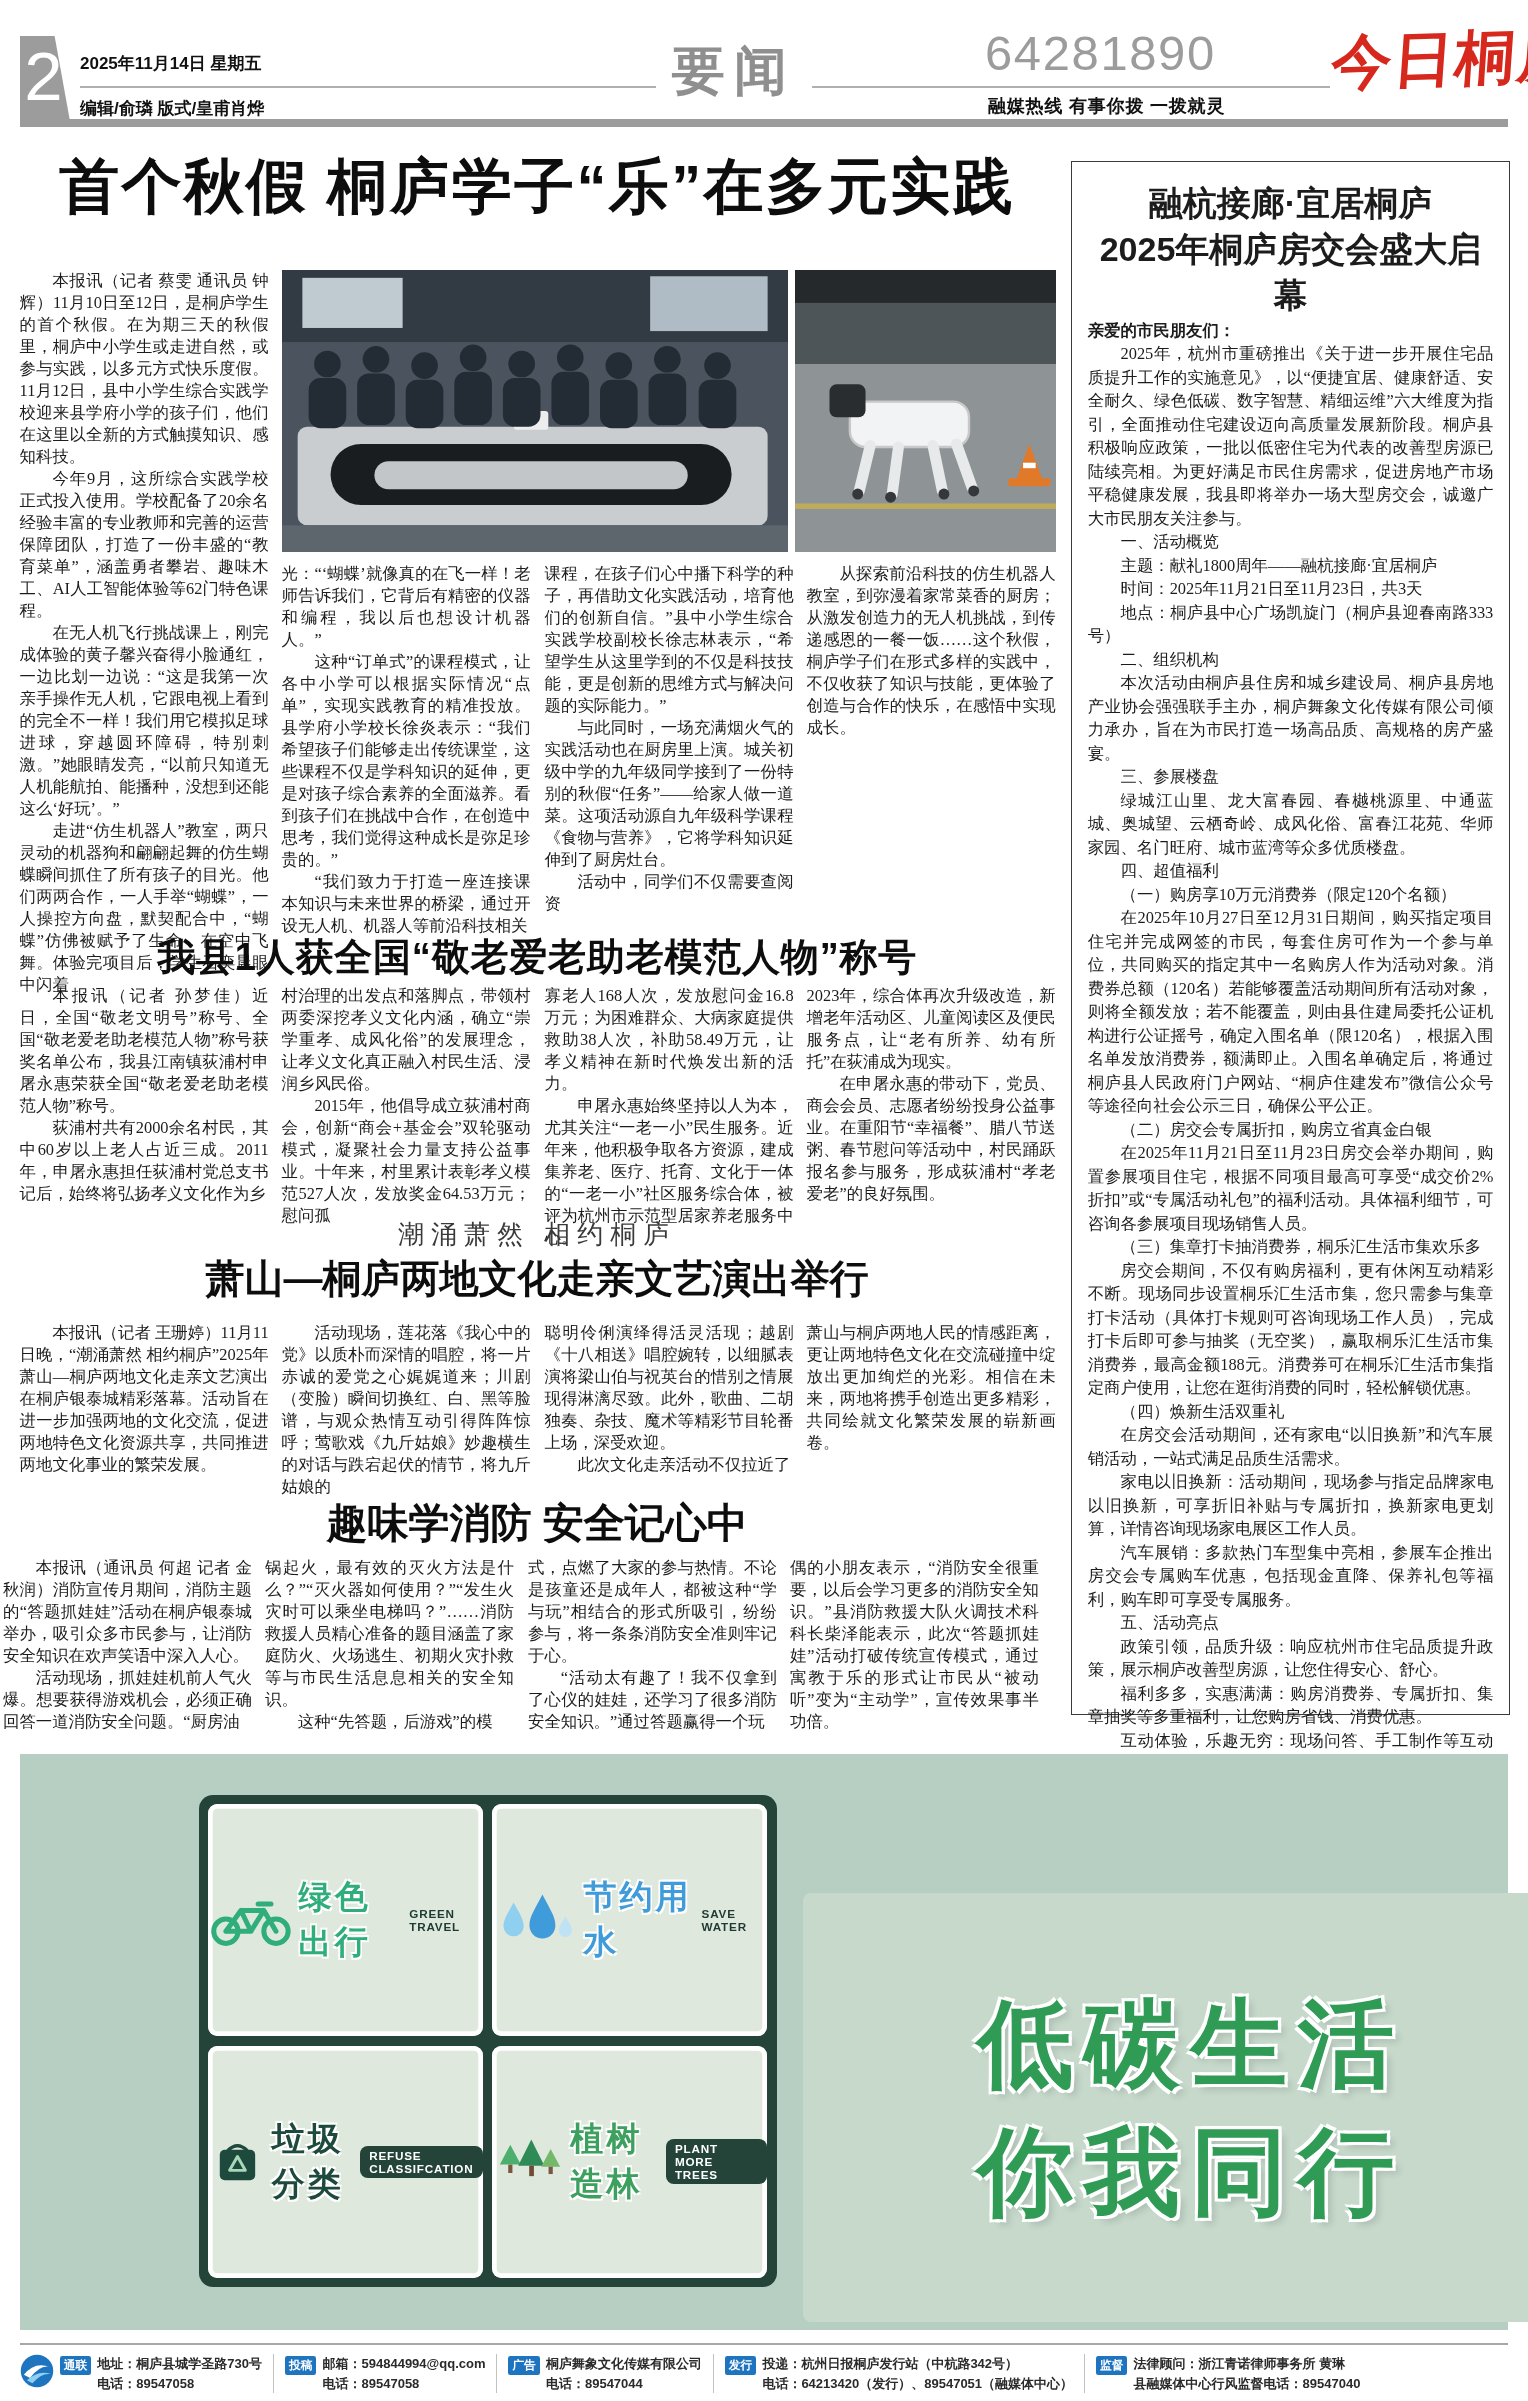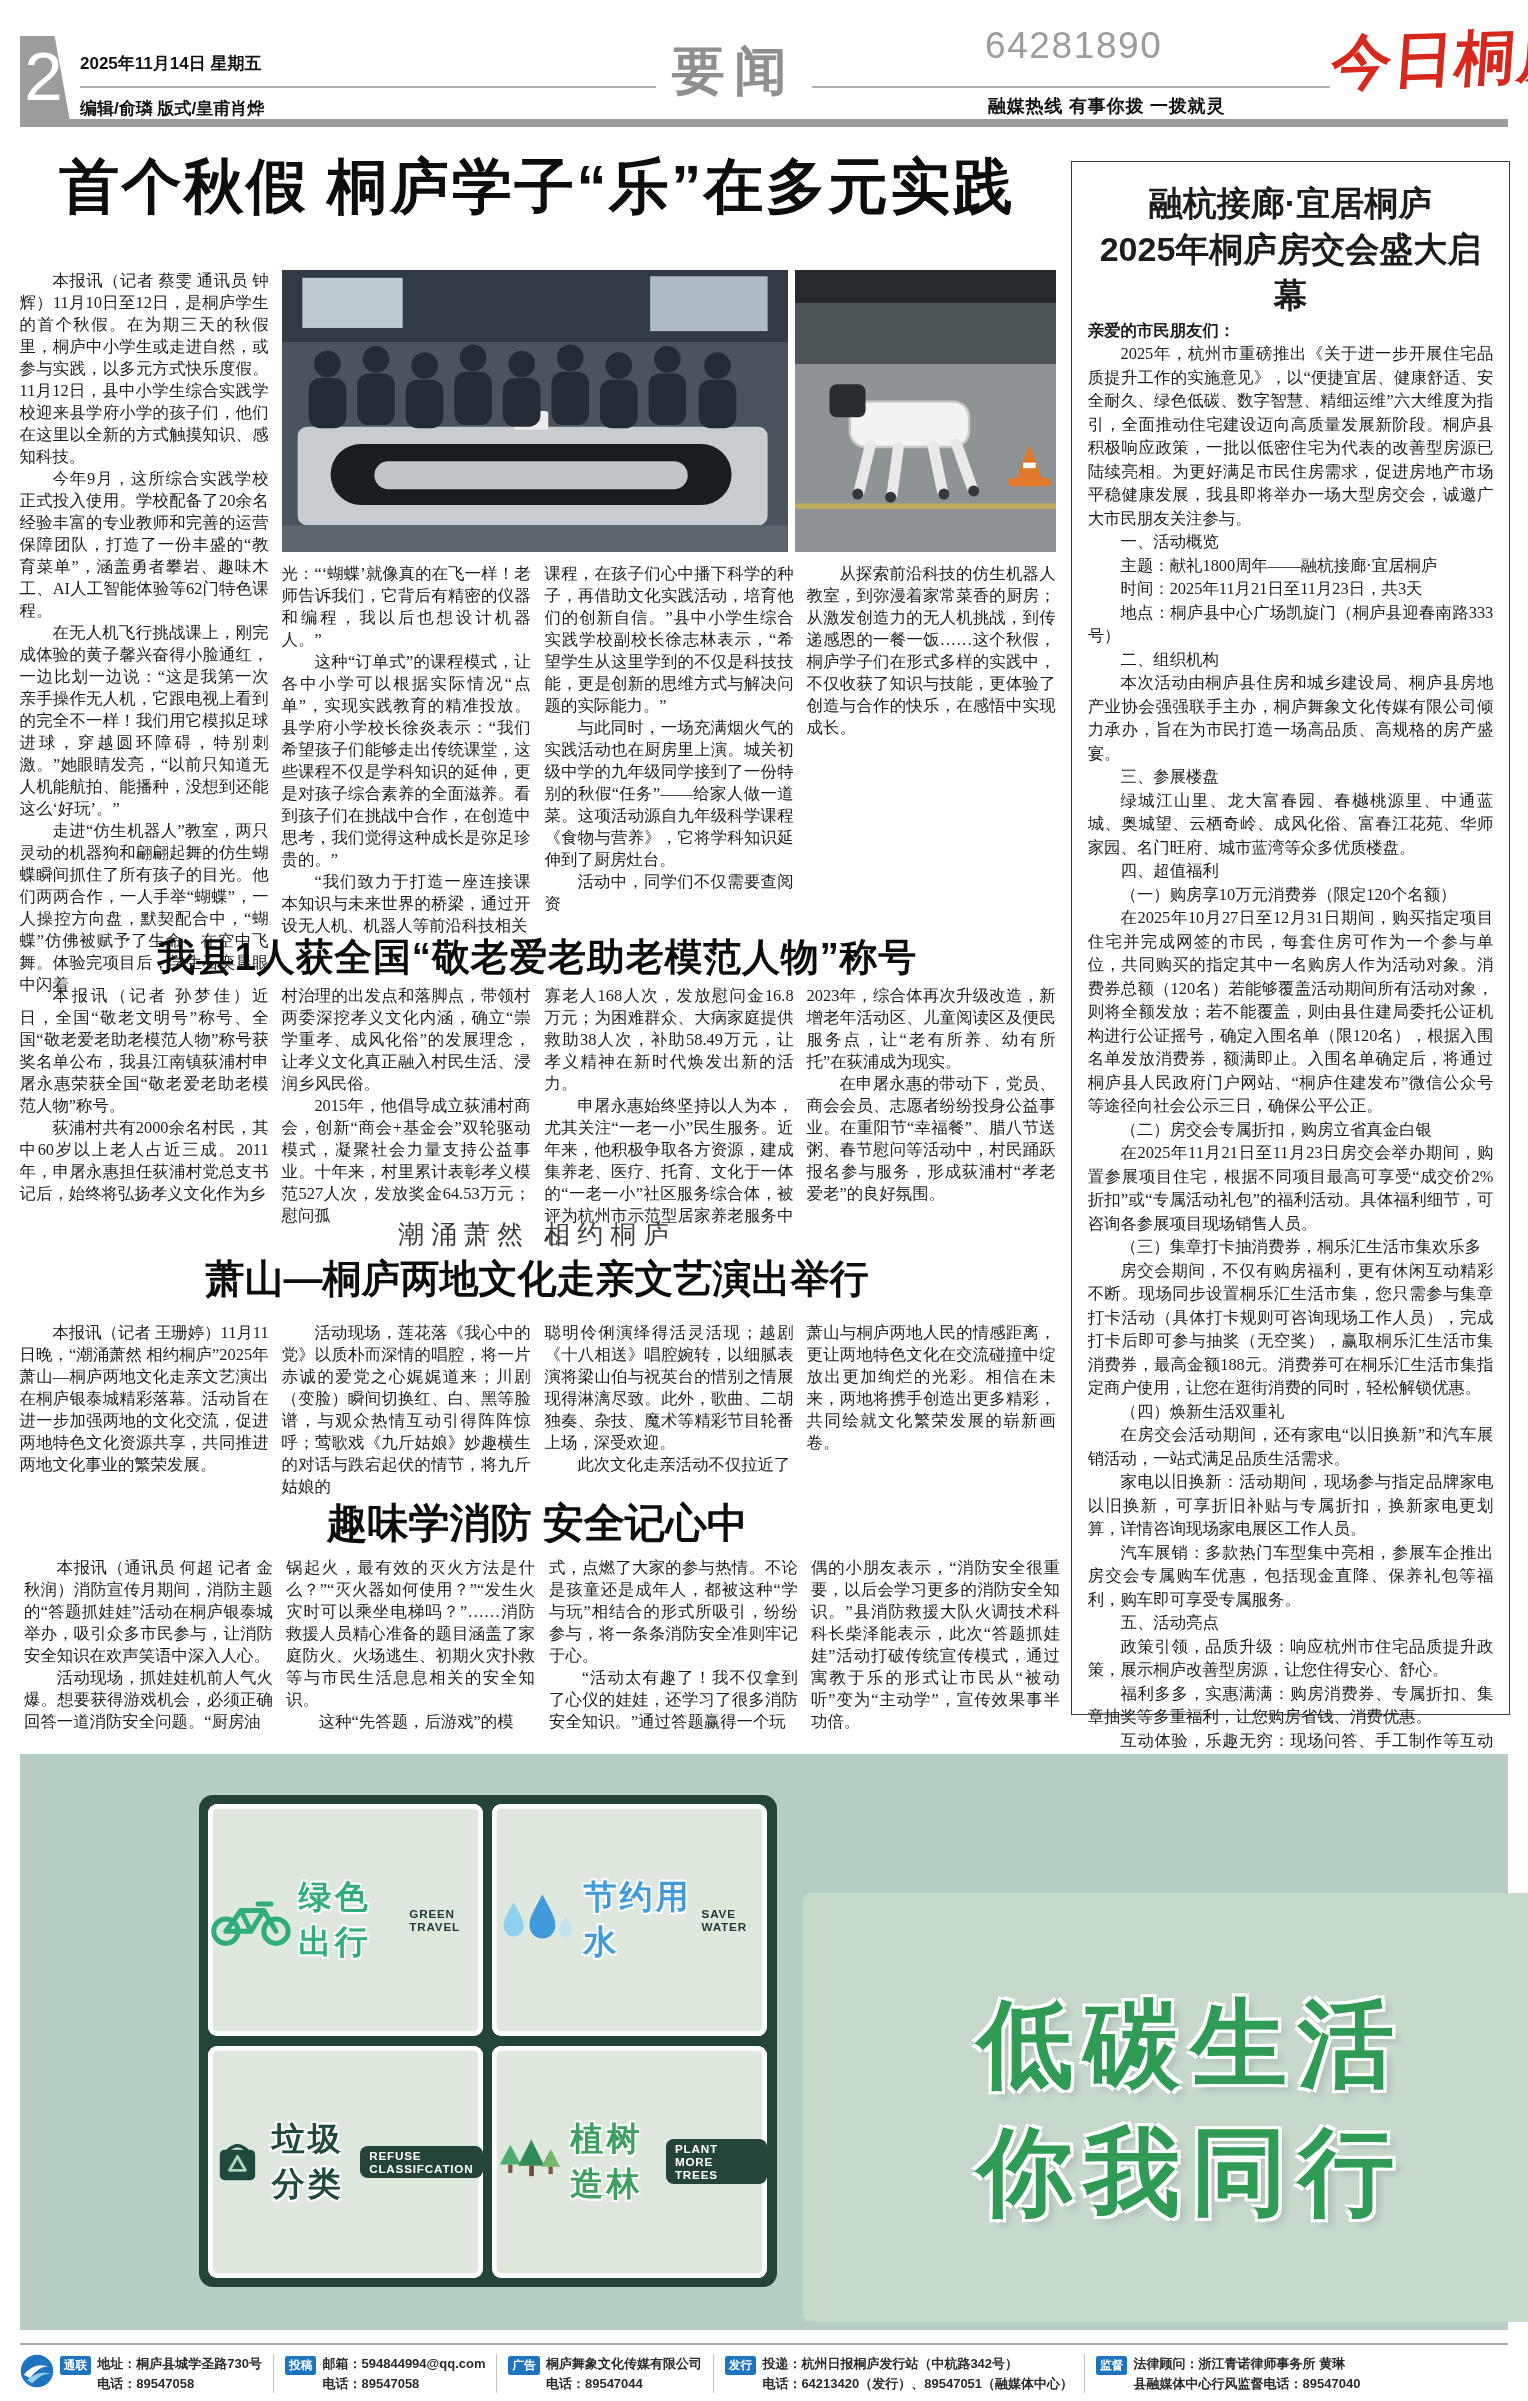--- a/index.html
+++ b/index.html
@@ -19,21 +19,21 @@
     line-height:81px;text-align:left;padding-left:4.7px;box-sizing:border-box;
   }
   .hdr-date{left:80px;top:52px;font-size:17px;font-weight:bold;color:#111;}
   .hdr-rule{left:80px;top:86px;width:1250px;height:1.6px;background:#b0b0b0;}
   .hdr-editors{left:80px;top:97px;font-size:17px;font-weight:bold;color:#111;}
   .hdr-section{
     left:656px;top:34px;font-size:53px;font-weight:900;color:#8f8f8f;
     background:#fff;padding:0 15.7px;letter-spacing:9.4px;line-height:1.4;
   }
   .hdr-hotline-num{
-    left:974px;top:23.5px;font-size:37px;color:#9c9c9c;background:#fff;
+    left:974px;top:23.5px;font-size:49px;color:#9c9c9c;background:#fff;
     padding:0 11px;letter-spacing:1.6px;line-height:1.2;
   }
   .hdr-slogan{left:988px;top:94px;font-size:18px;font-weight:bold;color:#111;letter-spacing:0.8px;}
   .masthead{
     left:1332px;top:19px;font-size:60px;font-weight:900;color:#d7281d;
     font-family:"Liberation Serif",serif;transform:skewX(-6deg) rotate(-2deg);
     letter-spacing:1.6px;white-space:nowrap;
   }
   .hdr-bar{left:19.6px;top:119px;width:1488px;height:7.8px;background:#9c9c9c;}
 
@@ -68,21 +68,21 @@
   .elder-body{left:19.6px;top:985px;width:1035px;height:226px;}
 
   .culture-kicker{
     left:19.6px;top:1217px;width:1035px;text-align:center;font-size:26px;color:#3a3a3a;
     letter-spacing:7px;font-family:"Liberation Sans",sans-serif;
   }
   .culture-headline{left:19.6px;top:1252px;width:1035px;font-size:39px;}
   .culture-body{left:19.6px;top:1322px;width:1035px;height:161px;}
 
   .fire-headline{left:19.6px;top:1496px;width:1035px;font-size:41px;}
-  .fire-body{left:24px;top:1557px;width:1035px;height:186px;}
+  .fire-body{left:3px;top:1557px;width:1035px;height:186px;}
 
   
   .poster{left:19.6px;top:1754px;width:1488px;height:576px;background:#b7cfc3;}
   .poster-frame{
     position:absolute;left:179px;top:41px;width:578px;height:492px;
     background:#24443a;border-radius:14px;padding:9.4px;box-sizing:border-box;
     display:grid;grid-template-columns:1fr 1fr;grid-template-rows:1fr 1fr;gap:9.4px;
   }
   .poster-card{
     background:#dfe8dd;border-radius:9.4px;box-shadow:inset 0 0 0 4.7px #ffffff;

